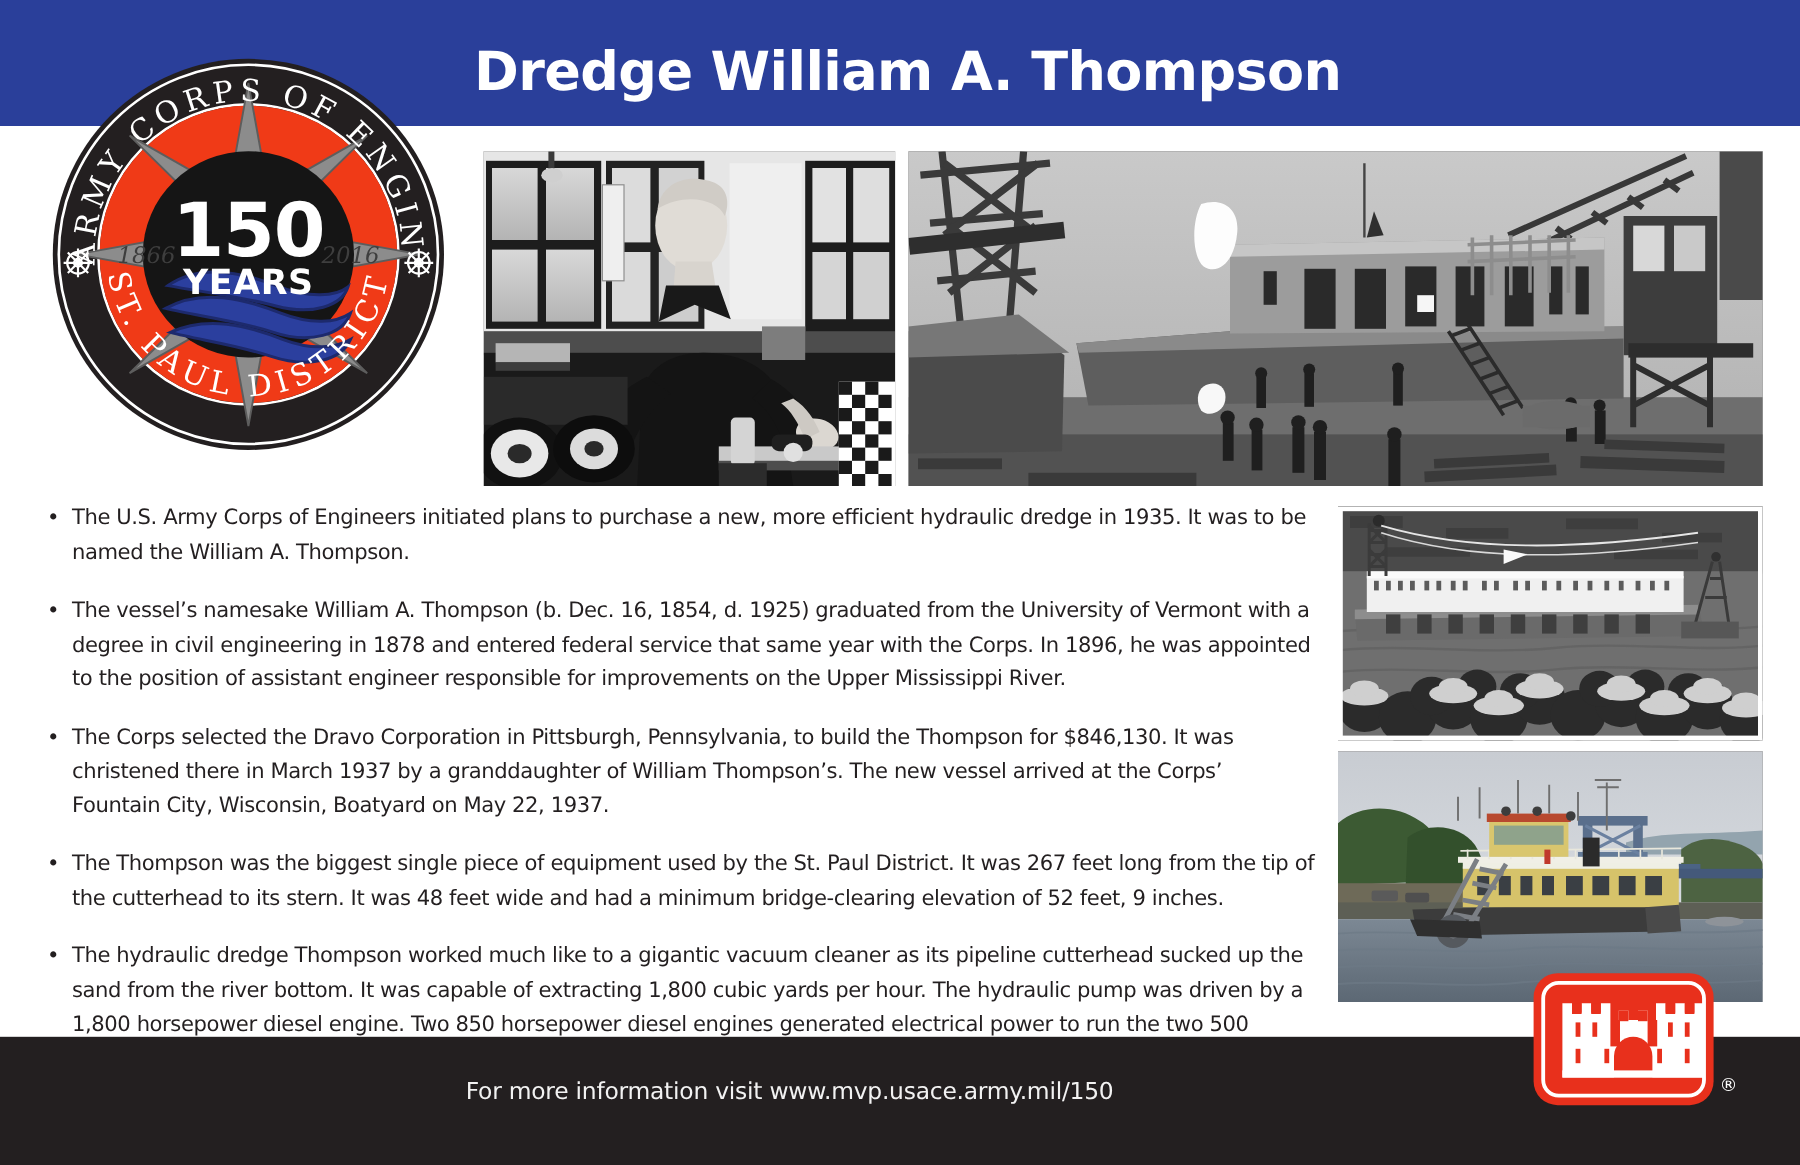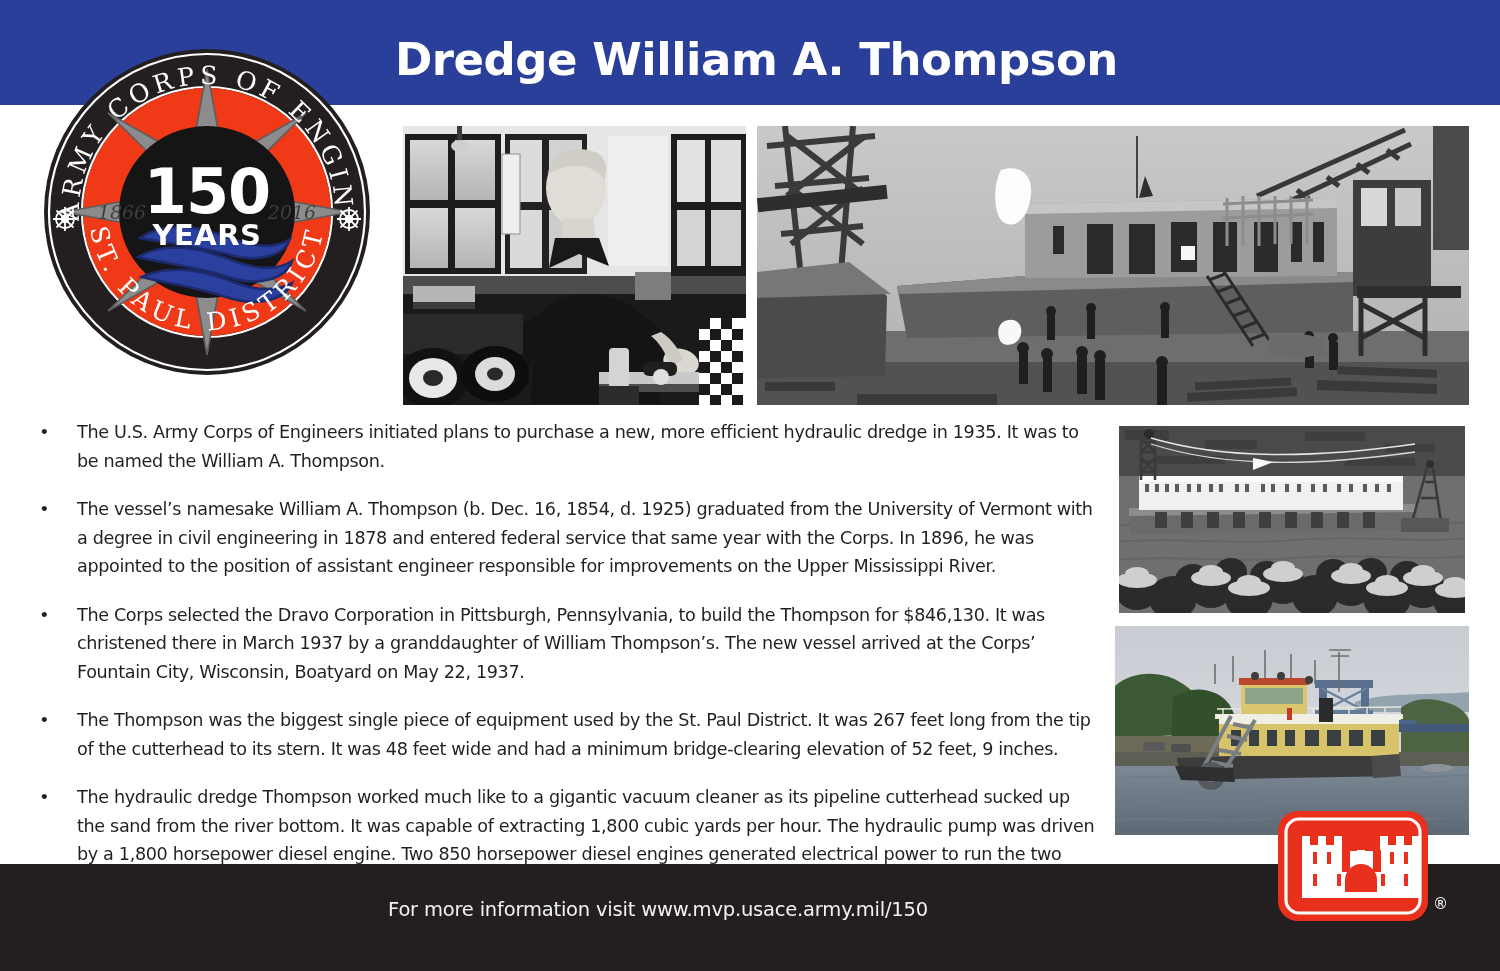--- a/index.html
+++ b/index.html
@@ -64,21 +64,20 @@
     box-sizing:border-box;
   }
   .bullet-text{
     flex:1 1 auto;
     color:#231f20;
     font-family:"DejaVu Sans","Liberation Sans",sans-serif;
     font-size:17.6px;
     line-height:28.5px;
     letter-spacing:-0.35px;
     text-align:left;
-    margin-left:17px;
   }
 
   
   .footer-bar{
     position:absolute;left:0;top:864px;width:1500px;height:107px;
     background:#231f20;
   }
   .footer-text{
     position:absolute;left:0;top:898px;width:1316px;
     text-align:center;

